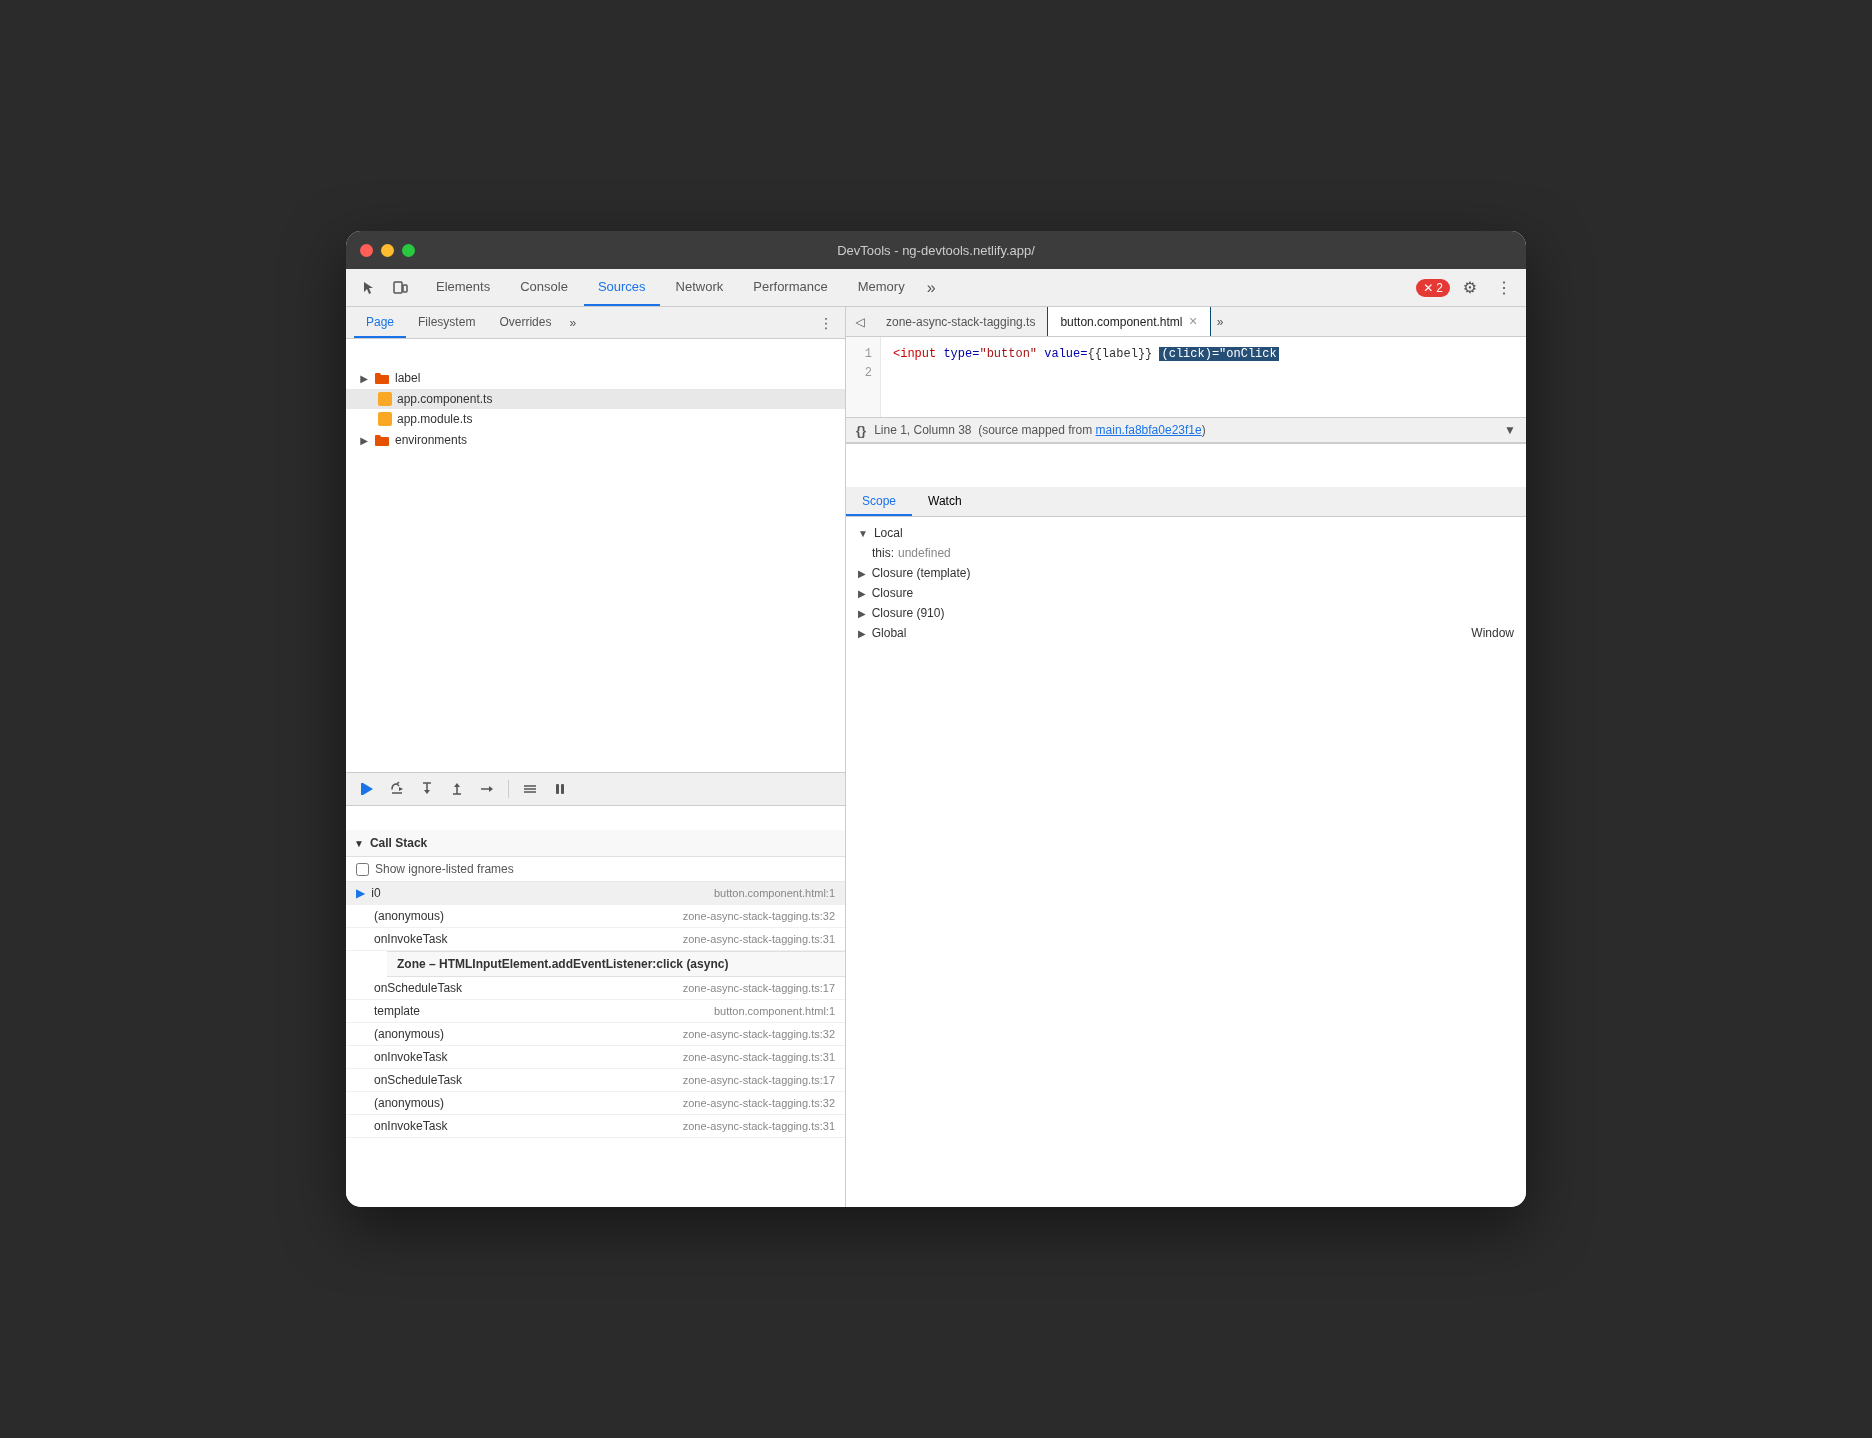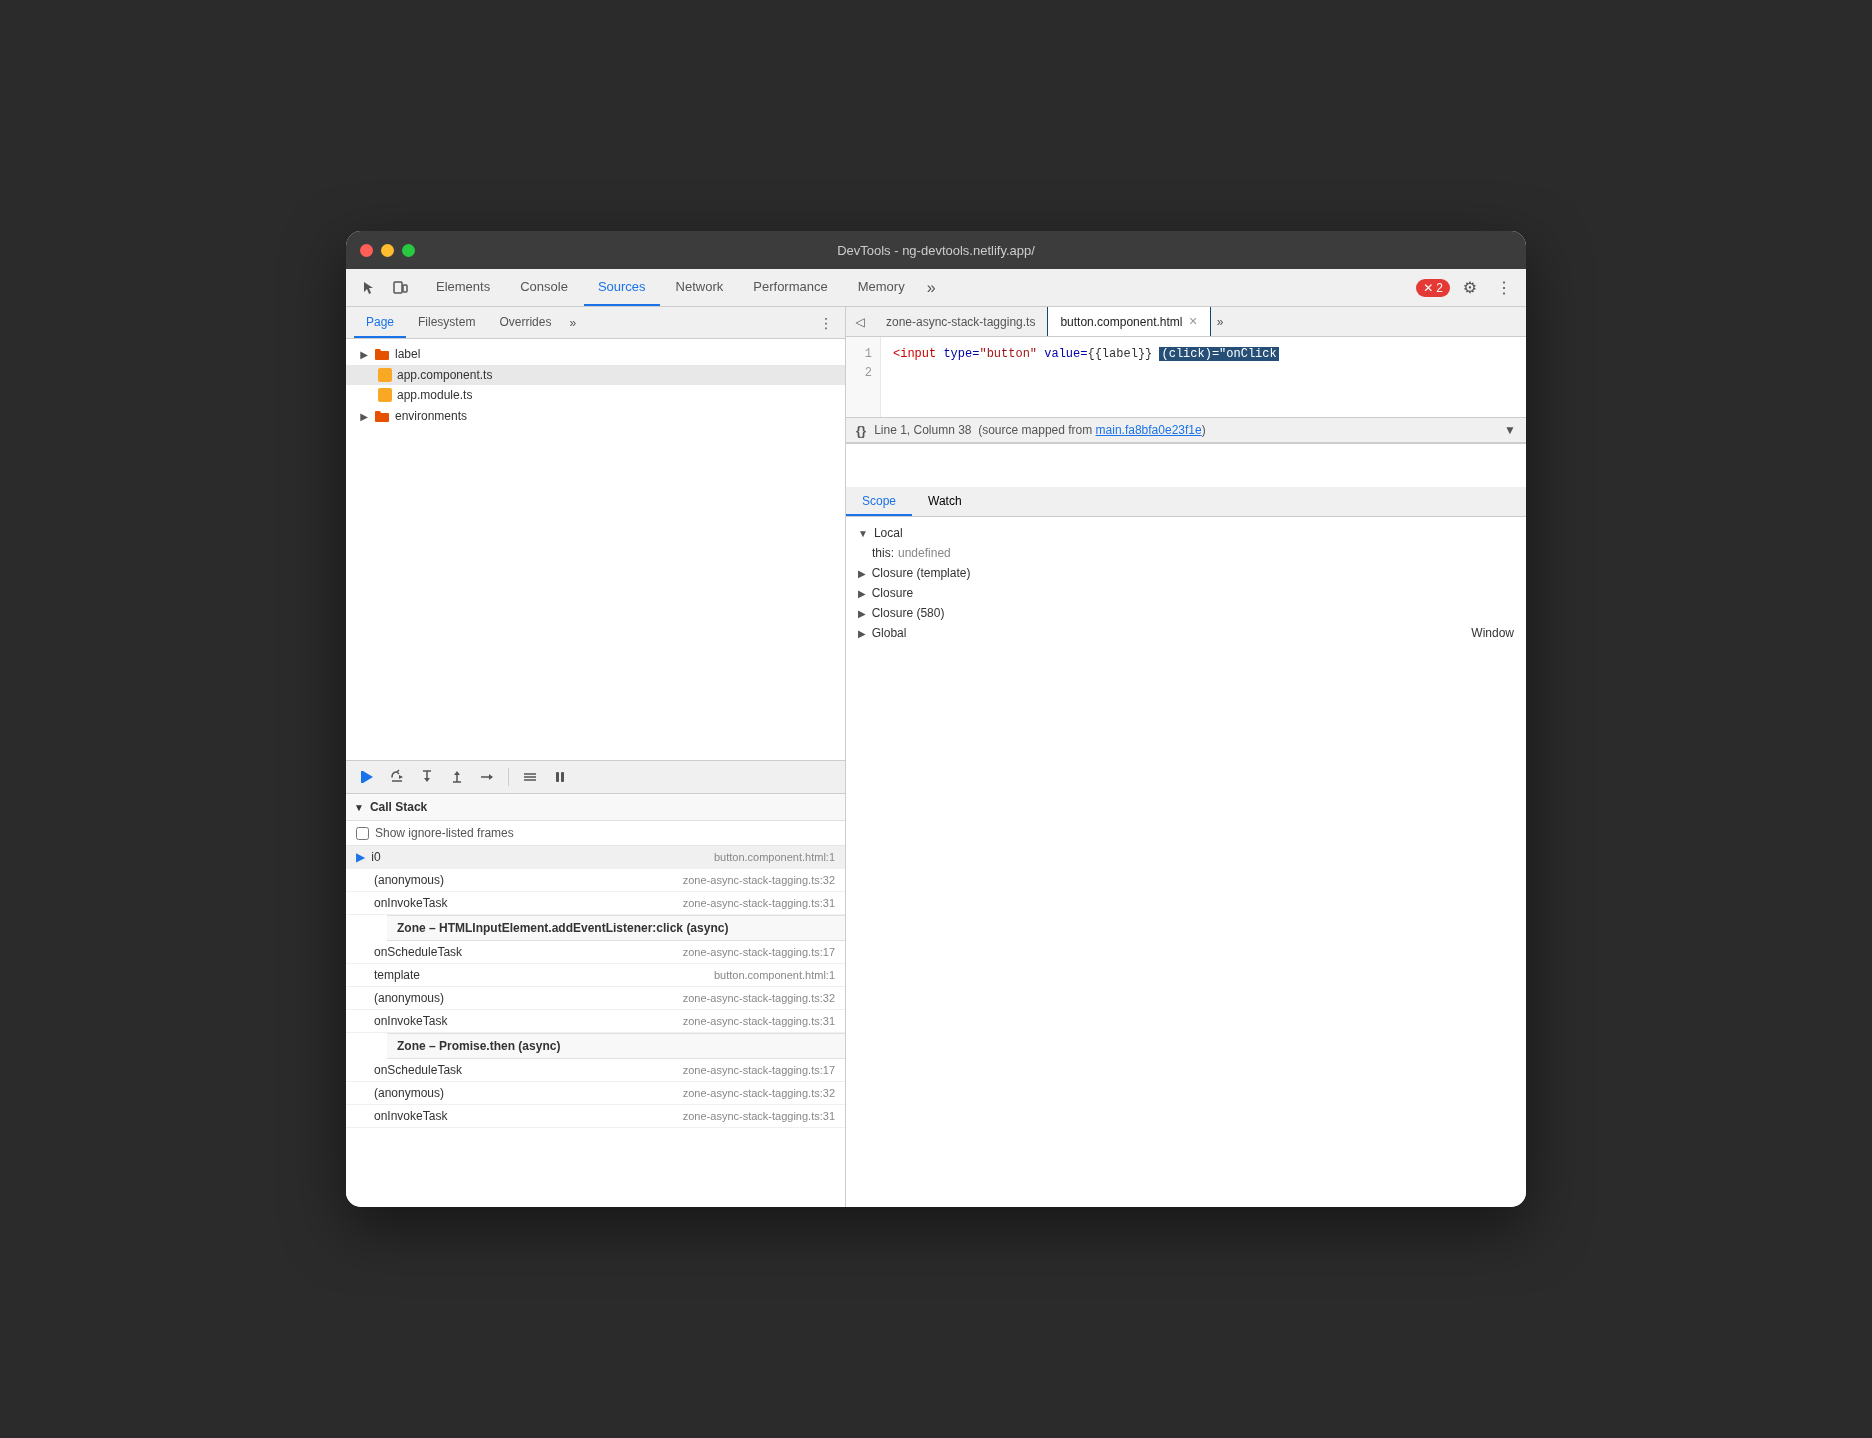--- a/index.html
+++ b/index.html
@@ -137,20 +137,21 @@
       display: flex;
       height: calc(100% - 76px);
       background: #fff;
     }
     
     .left-panel {
       width: 500px;
       border-right: 1px solid #ccc;
       display: flex;
       flex-direction: column;
+      gap: 24px;
     }
     
     .file-panel-tabs {
       display: flex;
       align-items: center;
       background: #f0f0f0;
       border-bottom: 1px solid #ccc;
       height: 32px;
       padding: 0 8px;
     }
@@ -672,23 +673,20 @@
           <span style="width:18px"></span>
           <span class="frame-name">(anonymous)</span>
           <span class="frame-location">zone-async-stack-tagging.ts:32</span>
         </div>
         <div class="stack-frame">
           <span style="width:18px"></span>
           <span class="frame-name">onInvokeTask</span>
           <span class="frame-location">zone-async-stack-tagging.ts:31</span>
         </div>
 
-        <div class="async-separator">
-          <span>Zone – Promise.then (async)</span>
-        </div>
         <div class="stack-frame">
           <span style="width:18px"></span>
           <span class="frame-name">onScheduleTask</span>
           <span class="frame-location">zone-async-stack-tagging.ts:17</span>
         </div>
         <div class="stack-frame">
           <span style="width:18px"></span>
           <span class="frame-name">(anonymous)</span>
           <span class="frame-location">zone-async-stack-tagging.ts:32</span>
         </div>
@@ -755,21 +753,21 @@
             <span class="scope-key">Closure (template)</span>
           </div>
 
           <div class="scope-item">
             <span class="scope-arrow">▶</span>
             <span class="scope-key">Closure</span>
           </div>
 
           <div class="scope-item">
             <span class="scope-arrow">▶</span>
-            <span class="scope-key">Closure (580)</span>
+            <span class="scope-key">Closure (910)</span>
           </div>
 
           <div class="scope-item" style="display:flex; align-items:center;">
             <span class="scope-arrow">▶</span>
             <span class="scope-key">Global</span>
             <span class="scope-value-right">Window</span>
           </div>
         </div>
       </div>
     </div>

